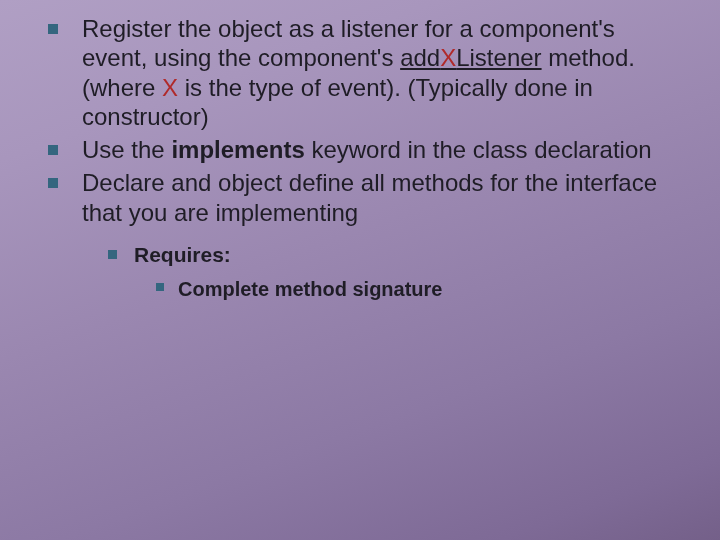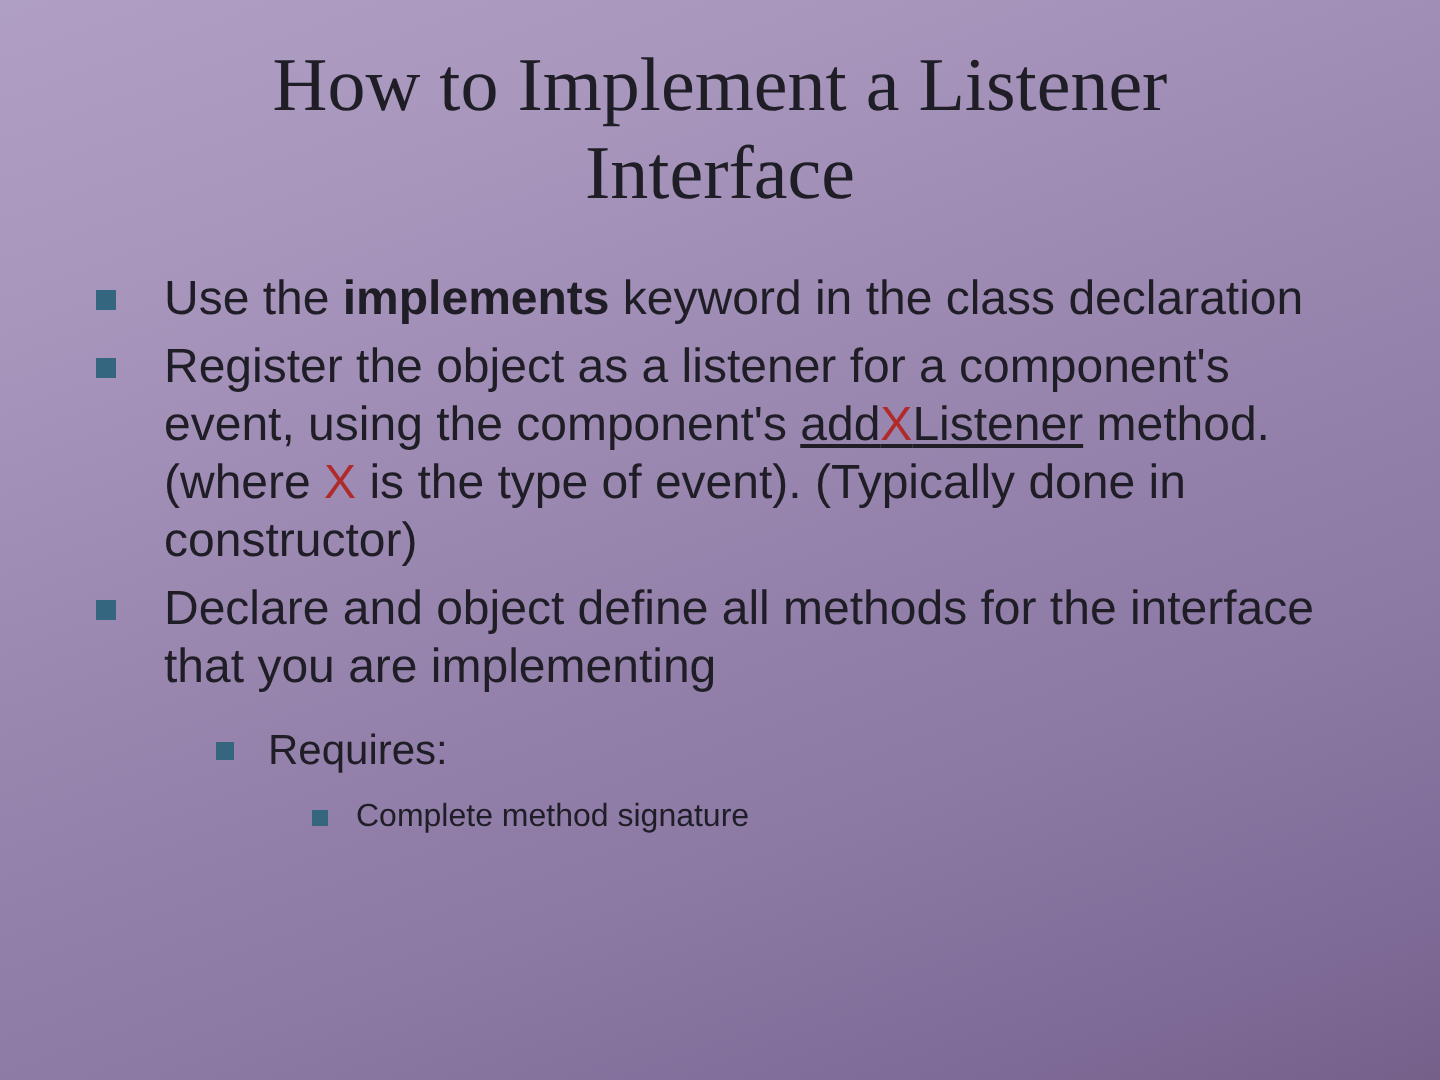--- a/index.html
+++ b/index.html
@@ -47,71 +47,68 @@
     position: relative;
     padding-left: 34px;
     font-size: 24px;
     line-height: 1.22;
     margin-bottom: 4px;
     color: #1f1d26;
   }
   .lvl2 {
     margin-top: 14px;
     margin-left: 26px;
+    font-weight: bold;
   }
   .lvl2 > li {
     position: relative;
     padding-left: 26px;
     font-size: 21px;
     line-height: 1.3;
     margin-bottom: 8px;
   }
   .lvl3 {
     margin-top: 8px;
     margin-left: 22px;
   }
   .lvl3 > li {
     position: relative;
     padding-left: 22px;
-    font-size: 16px;
+    font-size: 20px;
     line-height: 1.35;
     margin-bottom: 2px;
   }
   .sq {
     position: absolute;
     left: 0;
     background: #34667f;
   }
   .lvl1 > li > .sq { width: 10px; height: 10px; top: 10px; }
   .lvl2 > li > .sq { width: 9px;  height: 9px;  top: 9px;  }
   .lvl3 > li > .sq { width: 8px;  height: 8px;  top: 7px;  }
   .bold { font-weight: bold; }
   .uline { text-decoration: underline; }
   .redx { color: #b02a2a; }
 </style>
 </head>
 <body>
 
 <div class="slide">
 
-  <h1 class="title">
-    <span>How to Implement a Listener</span><br>
-    <span>Interface</span>
-  </h1>
 
   <ul class="lvl1">
 
     <li>
       <span class="sq"></span>
-      <span><span>Use the </span><span class="bold">implements</span><span> keyword in the class declaration</span></span>
+      <span><span>Register the object as a listener for a component's event, using the component's </span><span class="uline"><span>add</span><span class="redx">X</span><span>Listener</span></span><span> method. (where </span><span class="redx">X</span><span> is the type of event). (Typically done in constructor)</span></span>
     </li>
 
     <li>
       <span class="sq"></span>
-      <span><span>Register the object as a listener for a component's event, using the component's </span><span class="uline"><span>add</span><span class="redx">X</span><span>Listener</span></span><span> method. (where </span><span class="redx">X</span><span> is the type of event). (Typically done in constructor)</span></span>
+      <span><span>Use the </span><span class="bold">implements</span><span> keyword in the class declaration</span></span>
     </li>
 
     <li>
       <span class="sq"></span>
       <span>Declare and object define all methods for the interface that you are implementing</span>
 
       <ul class="lvl2">
         <li>
           <span class="sq"></span>
           <span>Requires:</span>

